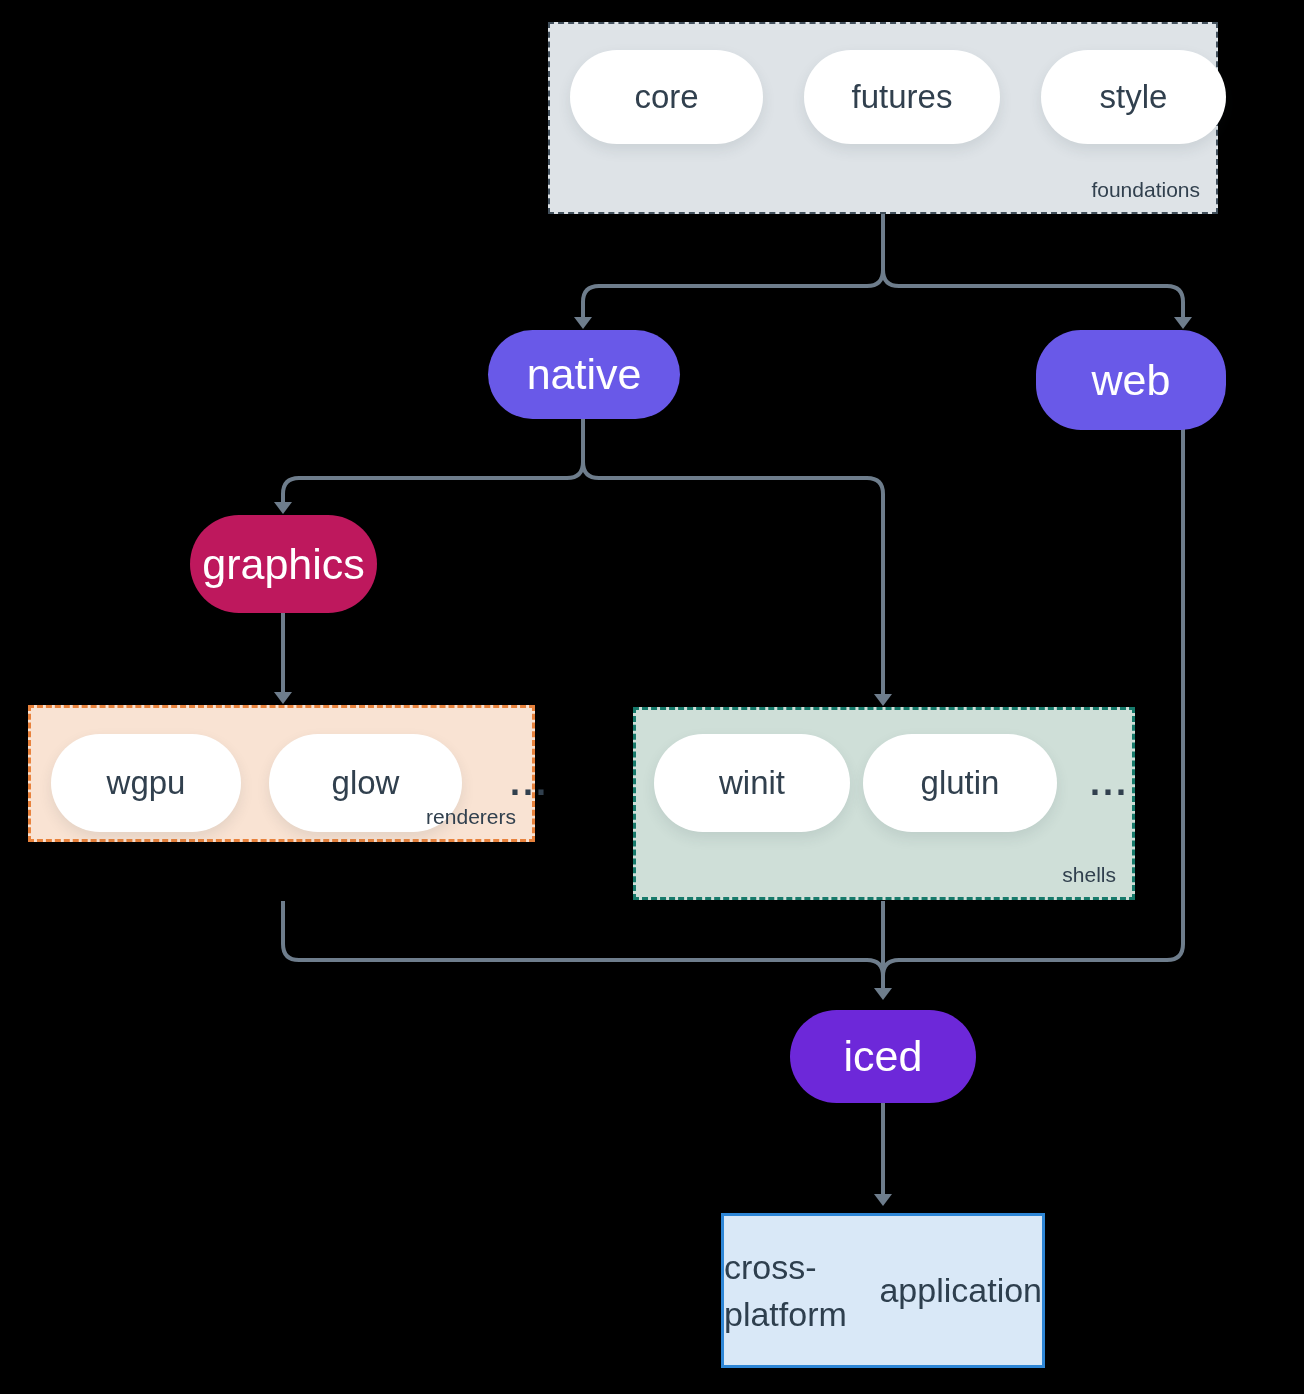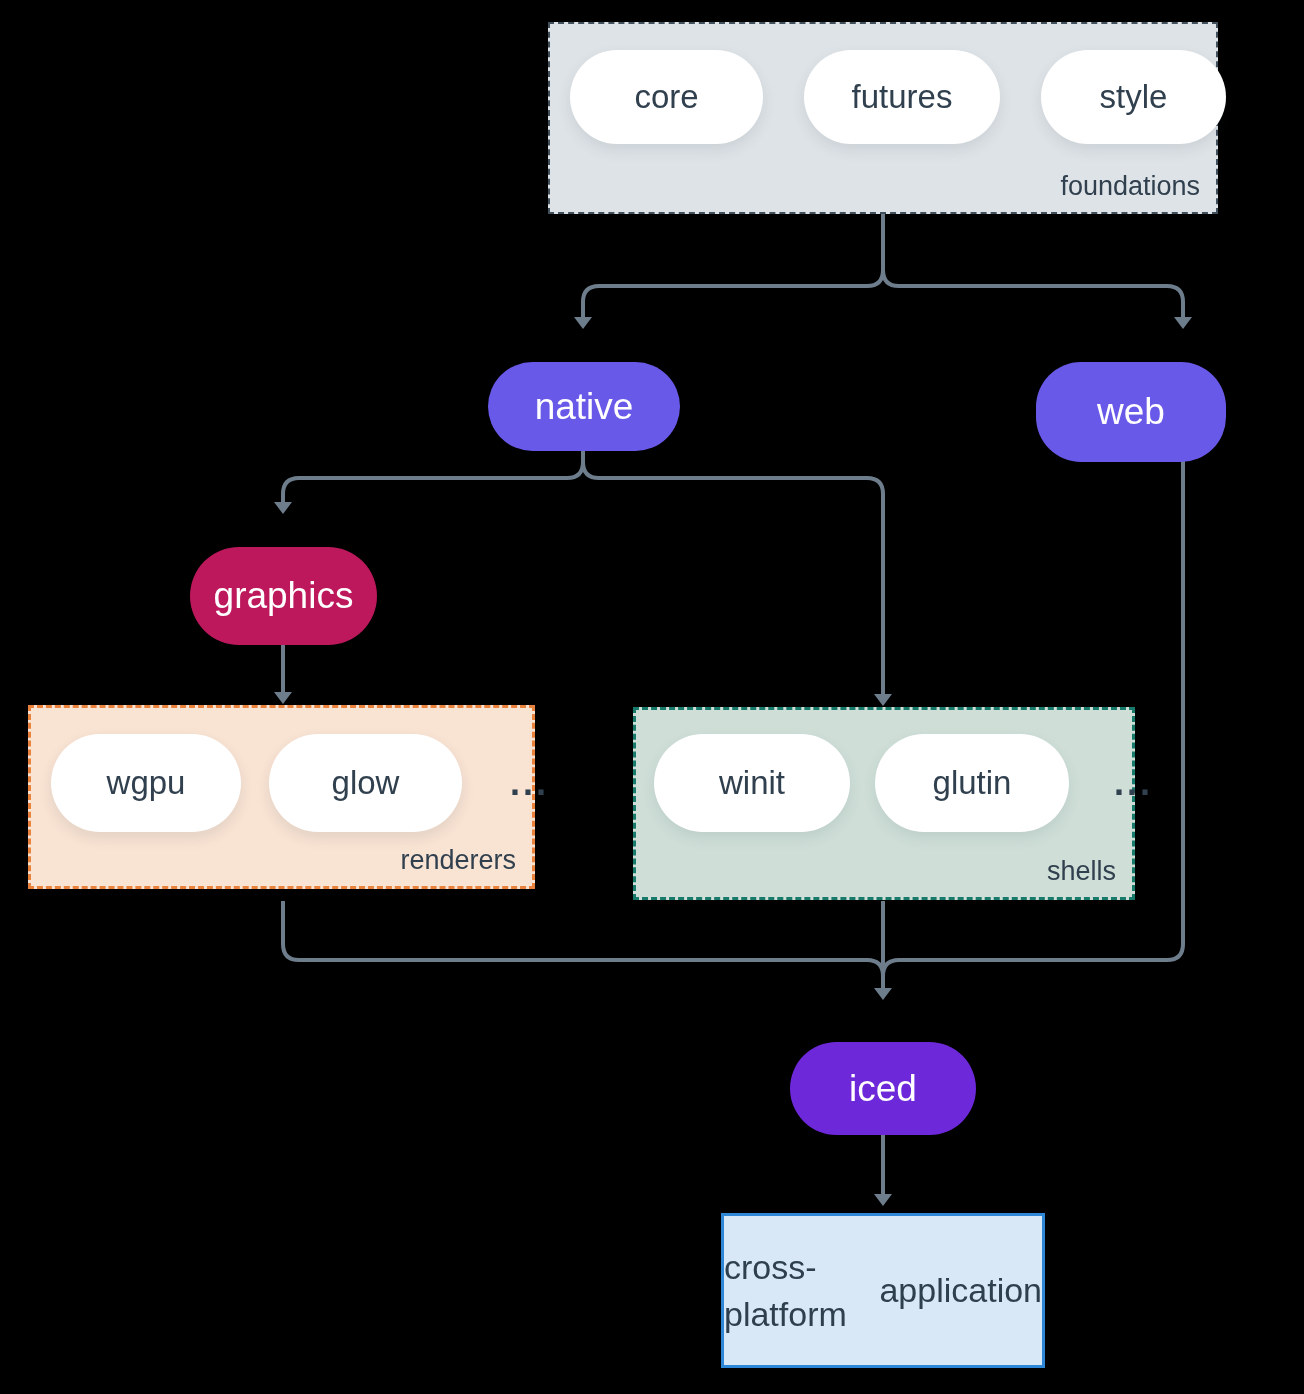--- a/index.html
+++ b/index.html
@@ -6,44 +6,44 @@
   .canvas{
     position:relative;width:1304px;height:1394px;background:#000;
     font-family:"Liberation Sans",sans-serif;overflow:hidden;
   }
   .wires{position:absolute;left:0;top:0;width:1304px;height:1394px;}
   .wire{stroke:#6e7d8c;stroke-width:4;fill:none;stroke-linejoin:round;}
   .head{fill:#6e7d8c;stroke:none;}
 
   .group{position:absolute;box-sizing:border-box;}
   .group-foundations{left:548px;top:22px;width:670px;height:192px;background:#dee3e7;border:2px dashed #42505c;}
-  .group-renderers{left:28px;top:705px;width:507px;height:184px;background:#f9e3d3;border:3px dashed #e8823c;}
+  .group-renderers{left:28px;top:705px;width:507px;height:137px;background:#f9e3d3;border:3px dashed #e8823c;}
   .group-shells{left:633px;top:707px;width:502px;height:193px;background:#cfdfd8;border:3px dashed #177a6b;}
-  .group-label{position:absolute;right:16px;bottom:10px;font-size:27px;color:#31404e;}
+  .group-label{position:absolute;right:16px;bottom:10px;font-size:21px;color:#31404e;}
 
   .pill-row{display:flex;align-items:flex-start;}
   .row-foundations{padding:26px 0 0 20px;gap:41px;}
   .row-renderers{padding:26px 0 0 20px;gap:28px;}
-  .row-shells{padding:24px 0 0 18px;gap:25px;}
+  .row-shells{padding:24px 0 0 18px;gap:13px;}
   .pill{
     display:flex;align-items:center;justify-content:center;flex:0 0 auto;
     background:#ffffff;color:#31404e;font-size:33px;border-radius:50px;
     box-shadow:0 6px 14px rgba(40,55,70,.10);
   }
   .pill-f{height:94px;}
   .pill-g{height:98px;}
   .w-core{width:193px;}.w-futures{width:196px;}.w-style{width:185px;}
   .w-wgpu{width:190px;}.w-glow{width:193px;}
   .w-winit{width:196px;}.w-glutin{width:194px;}
   .ellipsis{align-self:center;margin-left:20px;font-size:36px;font-weight:bold;
     letter-spacing:3px;color:#31404e;line-height:98px;}
 
   .node{
     position:absolute;display:flex;align-items:center;justify-content:center;
-    color:#ffffff;font-size:37px;margin-top:32px;
+    color:#ffffff;font-size:43px;
   }
   .node-native{left:488px;top:330px;width:192px;height:89px;border-radius:45px;background:#6959e8;}
   .node-web{left:1036px;top:330px;width:190px;height:100px;border-radius:45px;background:#6959e8;}
   .node-graphics{left:190px;top:515px;width:187px;height:98px;border-radius:49px;background:#be185d;}
   .node-iced{left:790px;top:1010px;width:186px;height:93px;border-radius:47px;background:#6d28d9;}
 
   .app-box{
     position:absolute;left:721px;top:1213px;width:324px;height:155px;box-sizing:border-box;
     background:#d9e8f7;border:3px solid #2e86d6;
     display:flex;flex-direction:row;align-items:center;justify-content:center;

